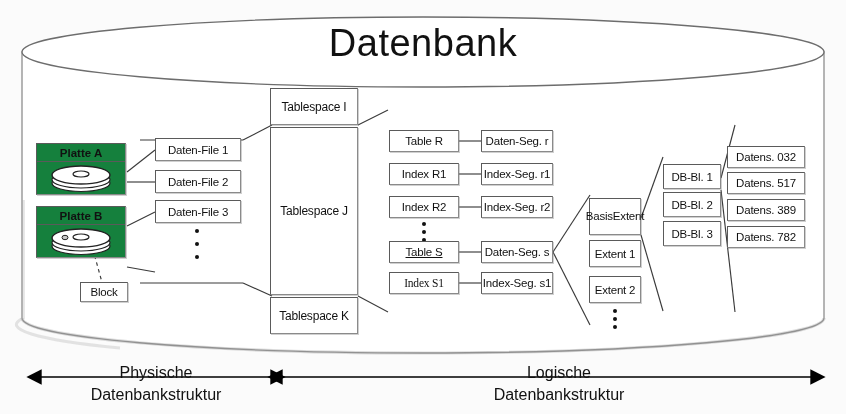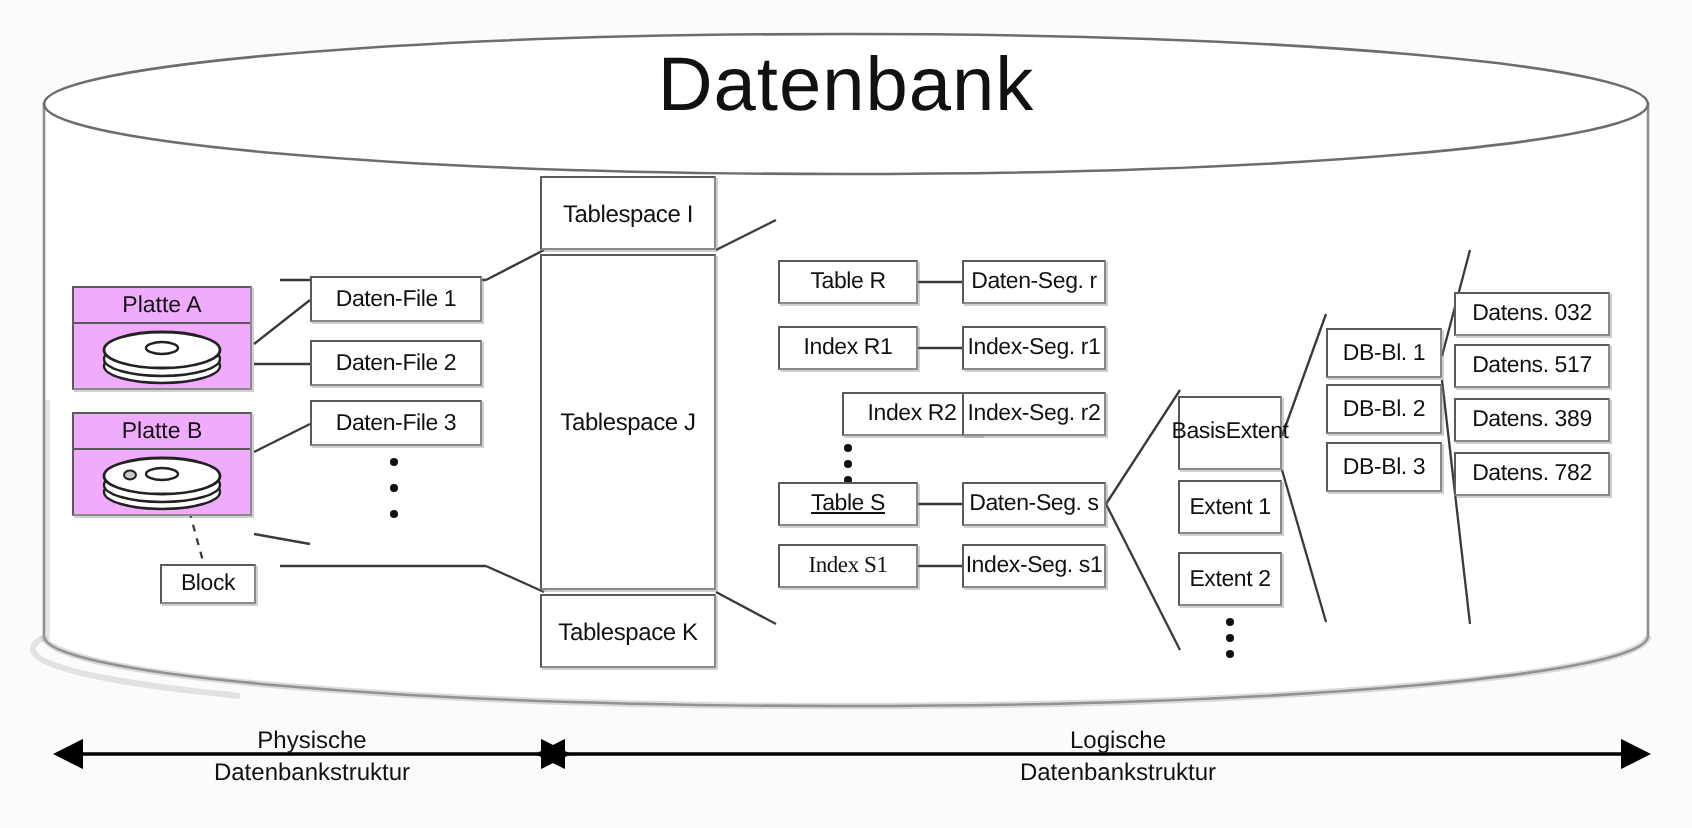--- a/index.html
+++ b/index.html
@@ -22,23 +22,24 @@
     letter-spacing:-0.2px;
     white-space:nowrap;
     box-shadow:1px 1px 0 rgba(120,120,120,.35);
   }
   .b-small{font-size:11.5px;}
   .b-ts{font-size:12px;}
   .b-ext{font-size:11.5px;line-height:1.12;flex-direction:row;}
 
   
   .platte{
-    position:absolute;box-sizing:border-box;background:#f0abfc;
+    position:absolute;box-sizing:border-box;background:#15803d;
     border:1.4px solid #5a5a5a;border-right-color:#8a8a8a;border-bottom-color:#8a8a8a;
     box-shadow:1px 1px 0 rgba(120,120,120,.35);
+    font-weight:bold;
   }
   .platte-hd{
     height:17px;border-bottom:1.4px solid #5a5a5a;
     display:flex;align-items:center;justify-content:center;
     font-size:11.5px;color:#111;font-family:"Liberation Sans",sans-serif;
   }
   .platte-body{position:relative;height:calc(100% - 17px);}
   .disk-svg{position:absolute;left:50%;top:50%;transform:translate(-50%,-50%);}
 
   
@@ -47,21 +48,21 @@
     font-size:38px;color:#111;letter-spacing:.5px;
     font-family:"Liberation Sans",sans-serif;
   }
 
   
   .vdots{position:absolute;display:flex;flex-direction:column;align-items:center;justify-content:space-between;}
   .vdots i{display:block;width:4px;height:4px;border-radius:50%;background:#111;}
 
   
   .cap{
-    position:absolute;text-align:center;font-size:12px;color:#111;
+    position:absolute;text-align:center;font-size:16px;color:#111;
     line-height:1.35;font-family:"Liberation Sans",sans-serif;white-space:nowrap;
   }
 </style>
 </head>
 <body>
 
 <div id="stage">
 
   <svg id="svgroot" viewBox="0 0 846 414">
     <defs>
@@ -161,21 +162,21 @@
       <i></i>
       <i></i>
     </div>
 
   <div class="box b-ts" style="left:270px;top:88px;width:88px;height:37px;">Tablespace I</div>
   <div class="box b-ts" style="left:270px;top:297px;width:88px;height:37px;">Tablespace K</div>
   <div class="box b-ts" style="left:270px;top:127px;width:88px;height:168px;">Tablespace J</div>
 
   <div class="box b-small" style="left:389px;top:130px;width:70px;height:22px;">Table R</div>
   <div class="box b-small" style="left:389px;top:163px;width:70px;height:22px;">Index R1</div>
-  <div class="box b-small" style="left:389px;top:196px;width:70px;height:22px;margin-left:32px;">Index R2</div>
+  <div class="box b-small" style="left:389px;top:196px;width:70px;height:22px;">Index R2</div>
   <div class="vdots" style="left:421px;top:222px;width:6px;height:20px;">
       <i></i>
       <i></i>
       <i></i>
     </div>
   <div class="box b-small" style="left:389px;top:241px;width:70px;height:22px;text-decoration:underline;">Table S</div>
   <div class="box b-small" style="left:389px;top:272px;width:70px;height:22px;font-family:Liberation Serif, serif;">Index S1</div>
 
   <div class="box b-small" style="left:481px;top:130px;width:72px;height:22px;">Daten-Seg. r</div>
   <div class="box b-small" style="left:481px;top:163px;width:72px;height:22px;">Index-Seg. r1</div>

